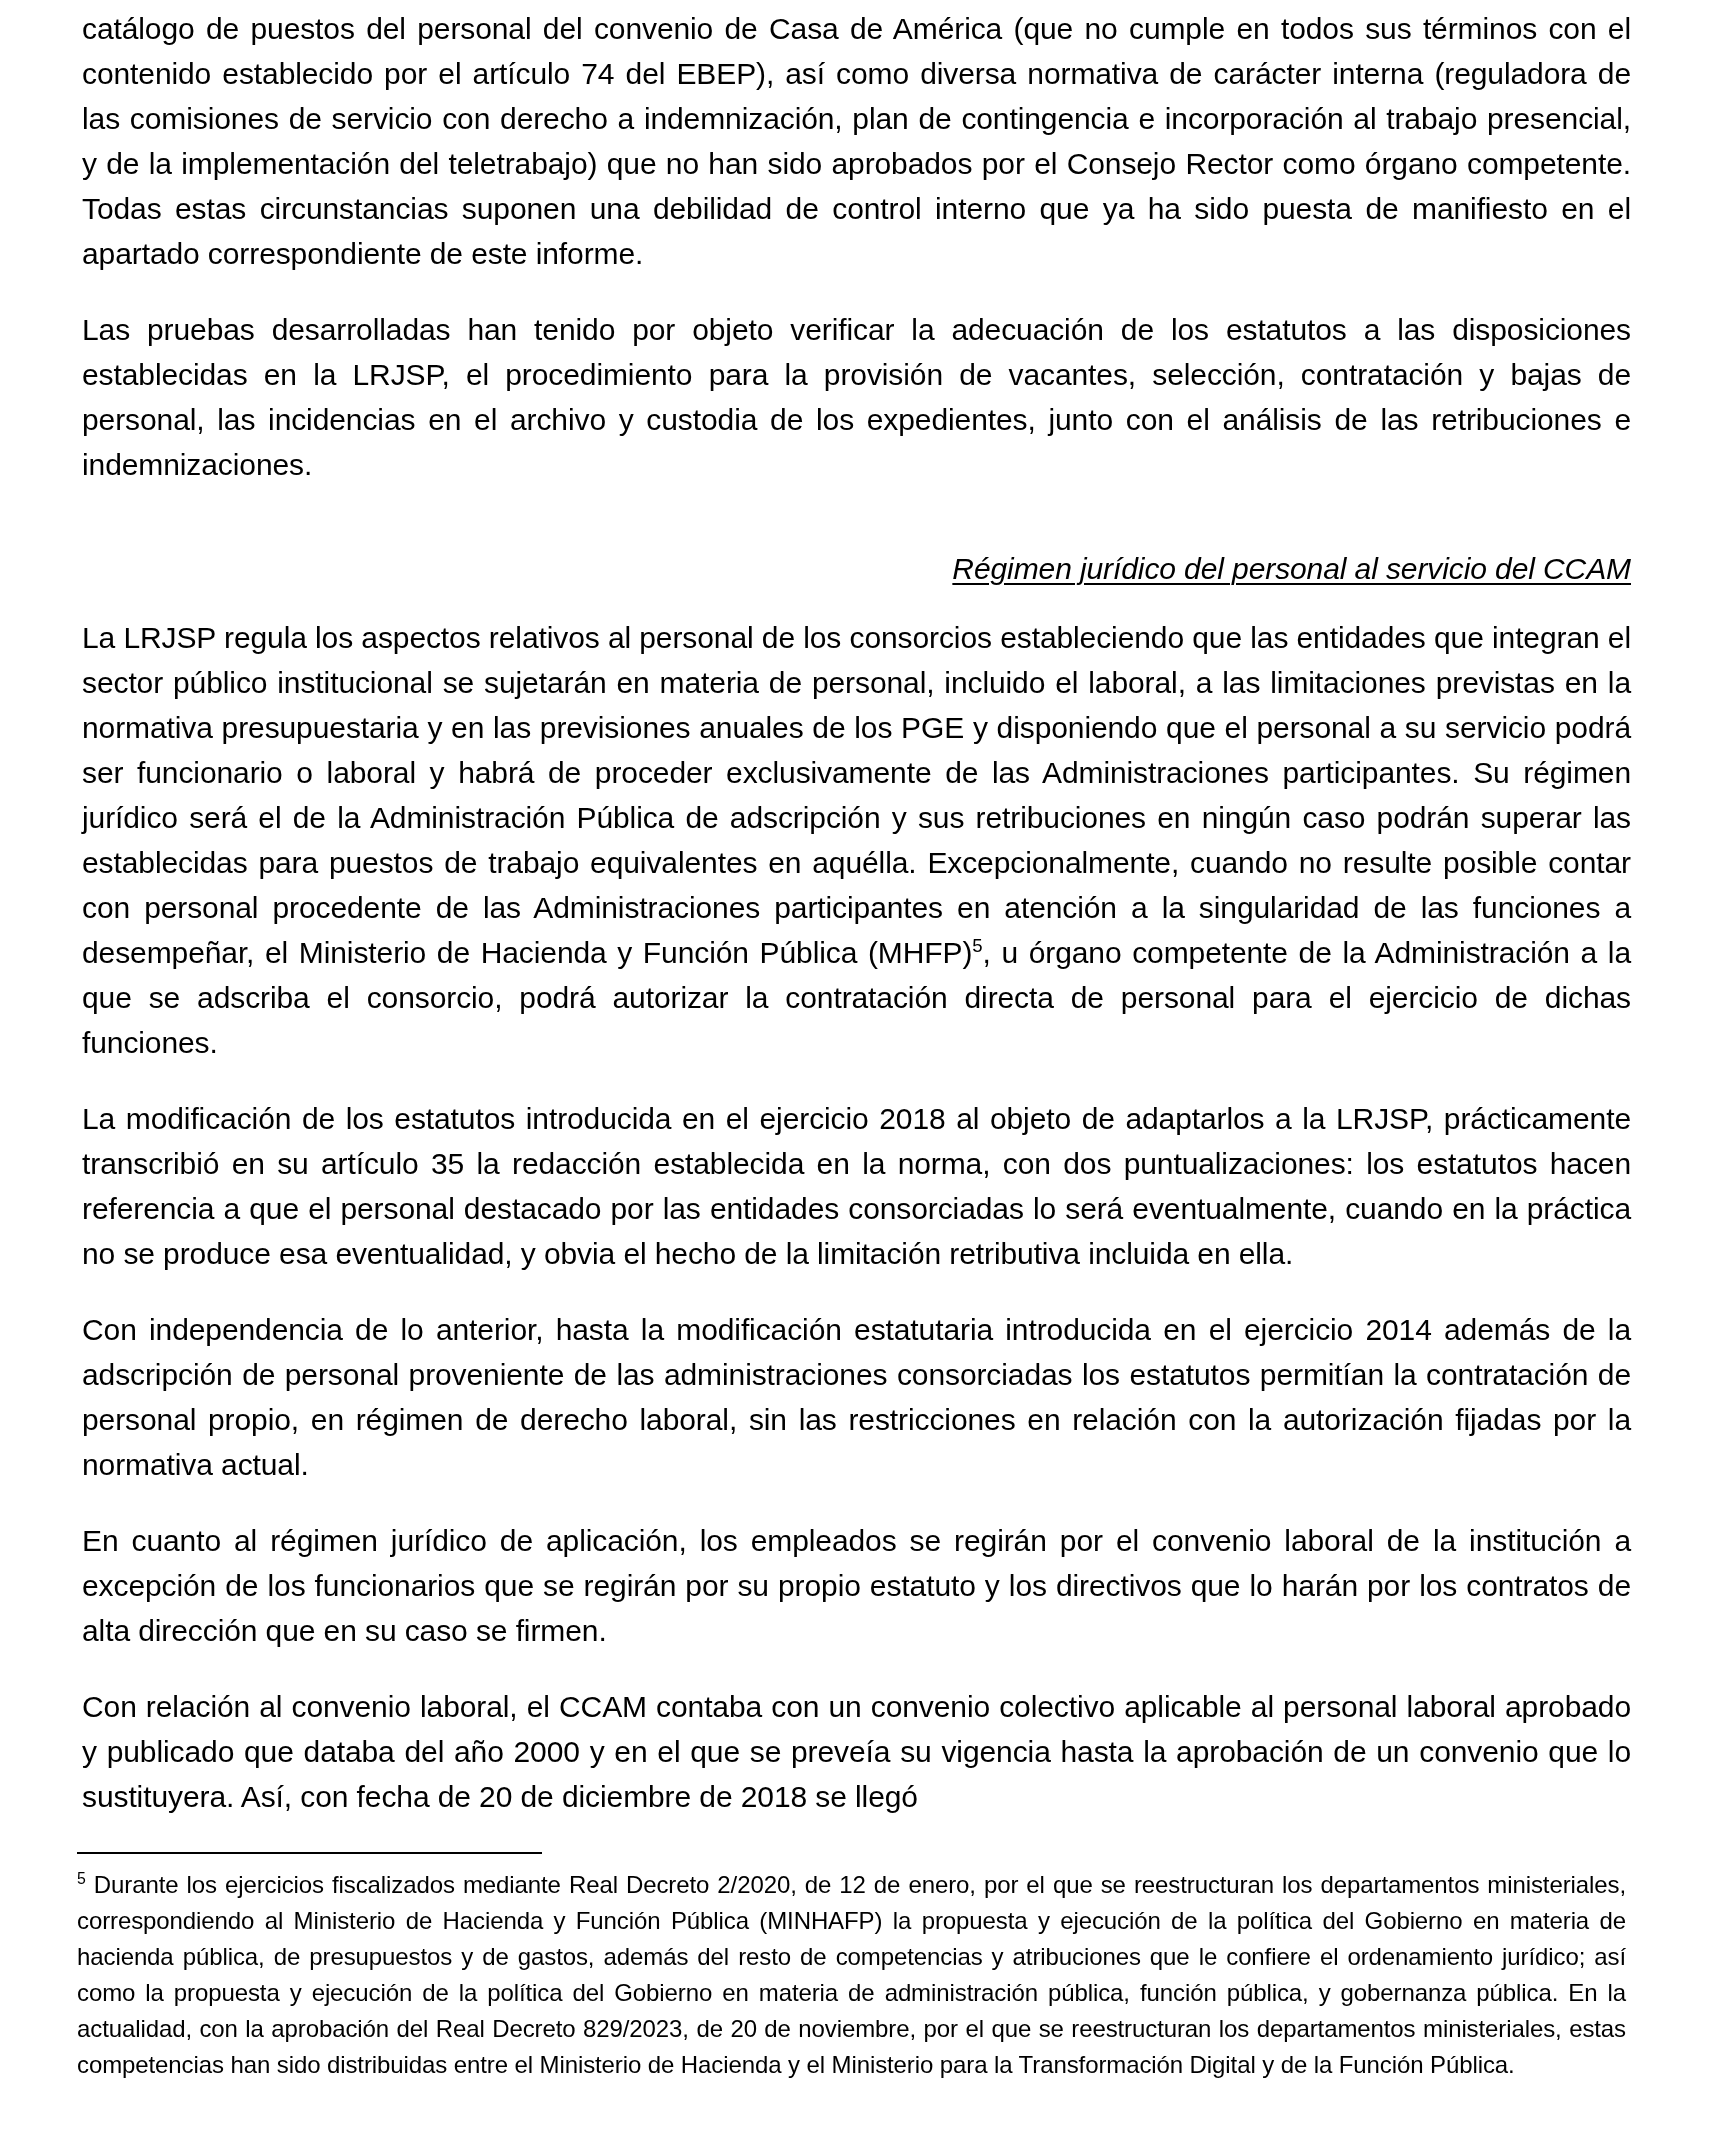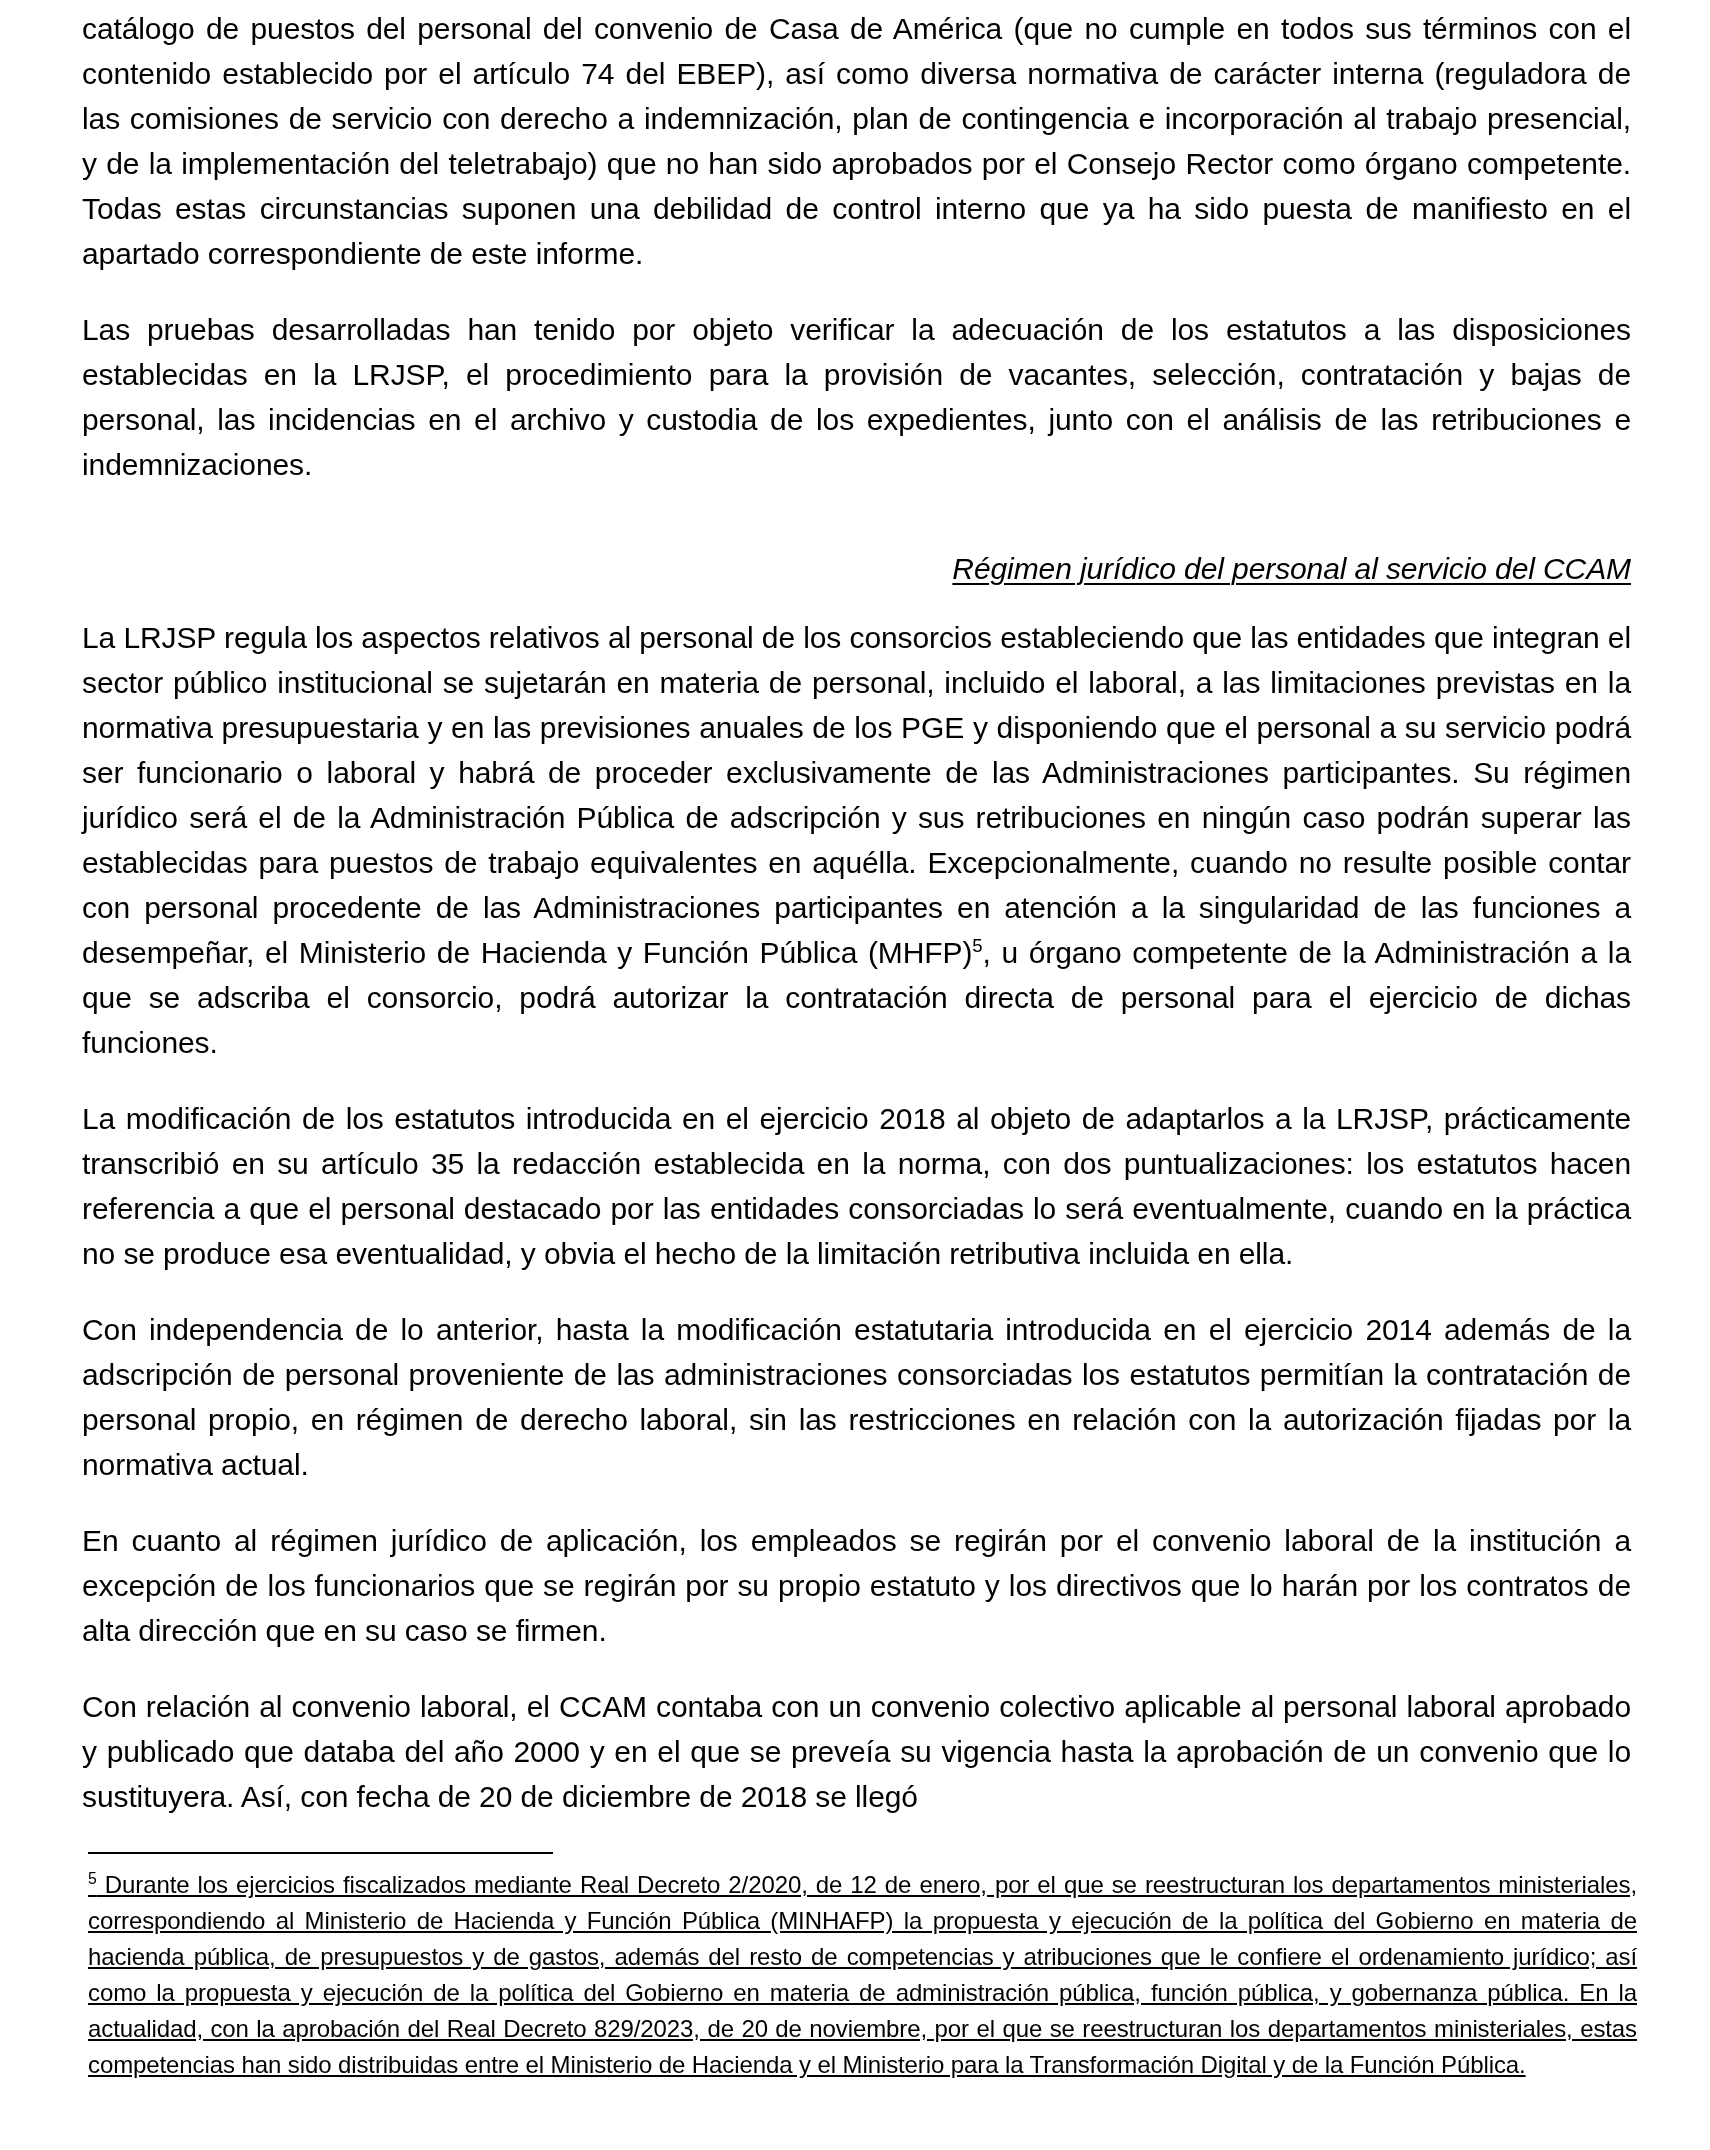--- a/index.html
+++ b/index.html
@@ -54,24 +54,23 @@
     letter-spacing: -0.1px;
   }
   .gap-before-heading { height: 21px; }
   sup.fnref {
     font-size: 0.62em;
     vertical-align: super;
     line-height: 0;
   }
   .footnote-zone {
     position: absolute;
-    left: 88px;
+    left: 77px;
     top: 1852px;
     width: 1549px;
-    text-decoration: underline;
   }
   .fn-rule {
     width: 465px;
     height: 0;
     border: none;
     border-top: 2.4px solid #000000;
     margin: 0 0 13px 0;
     padding: 0;
   }
   p.footnote {

